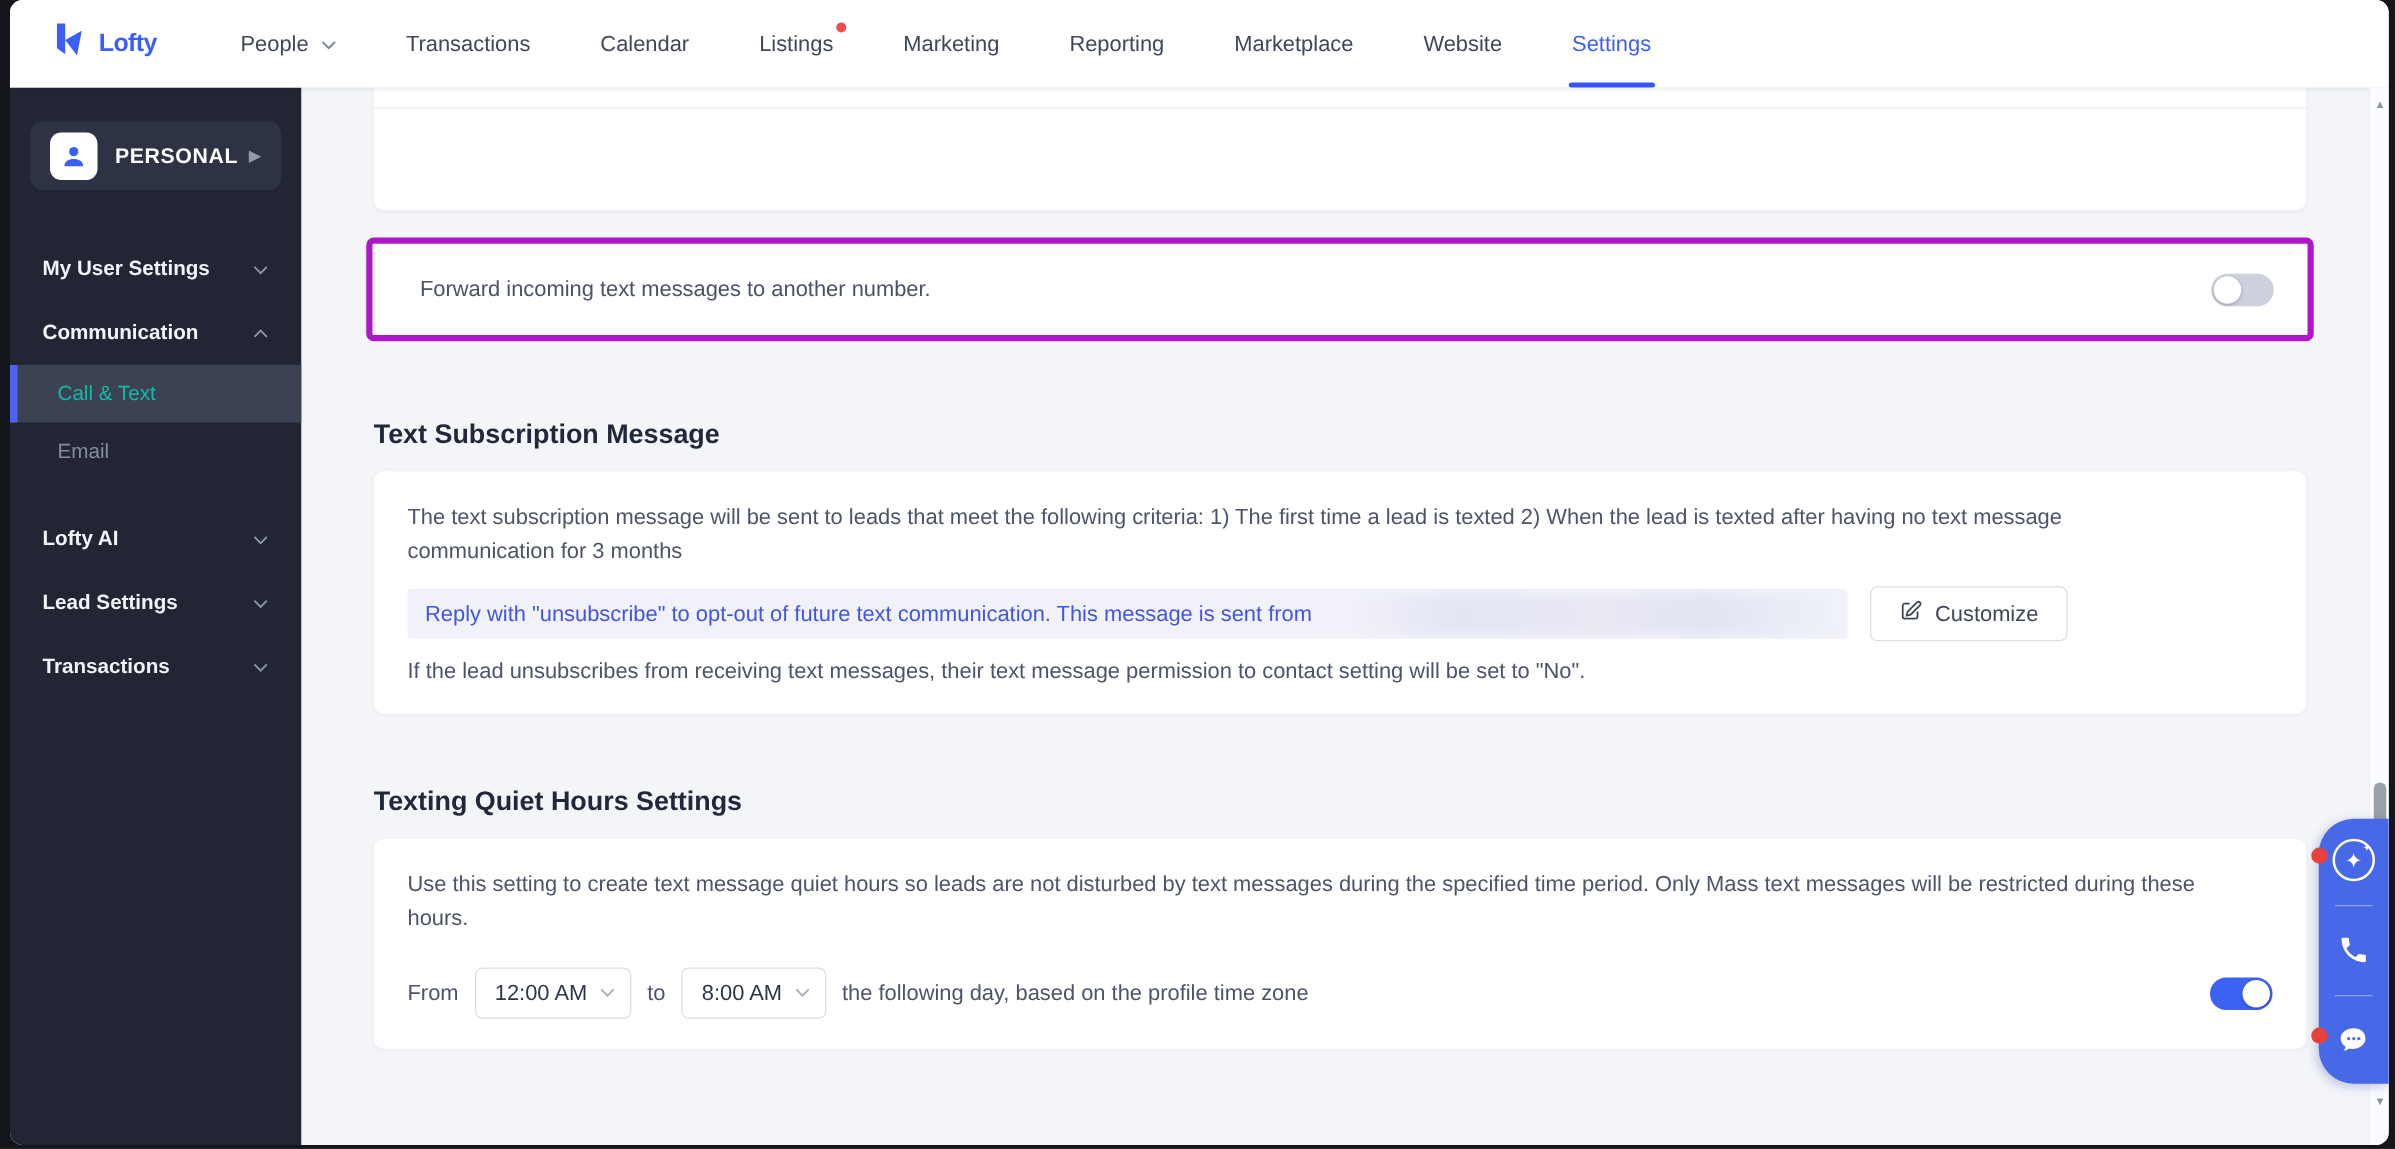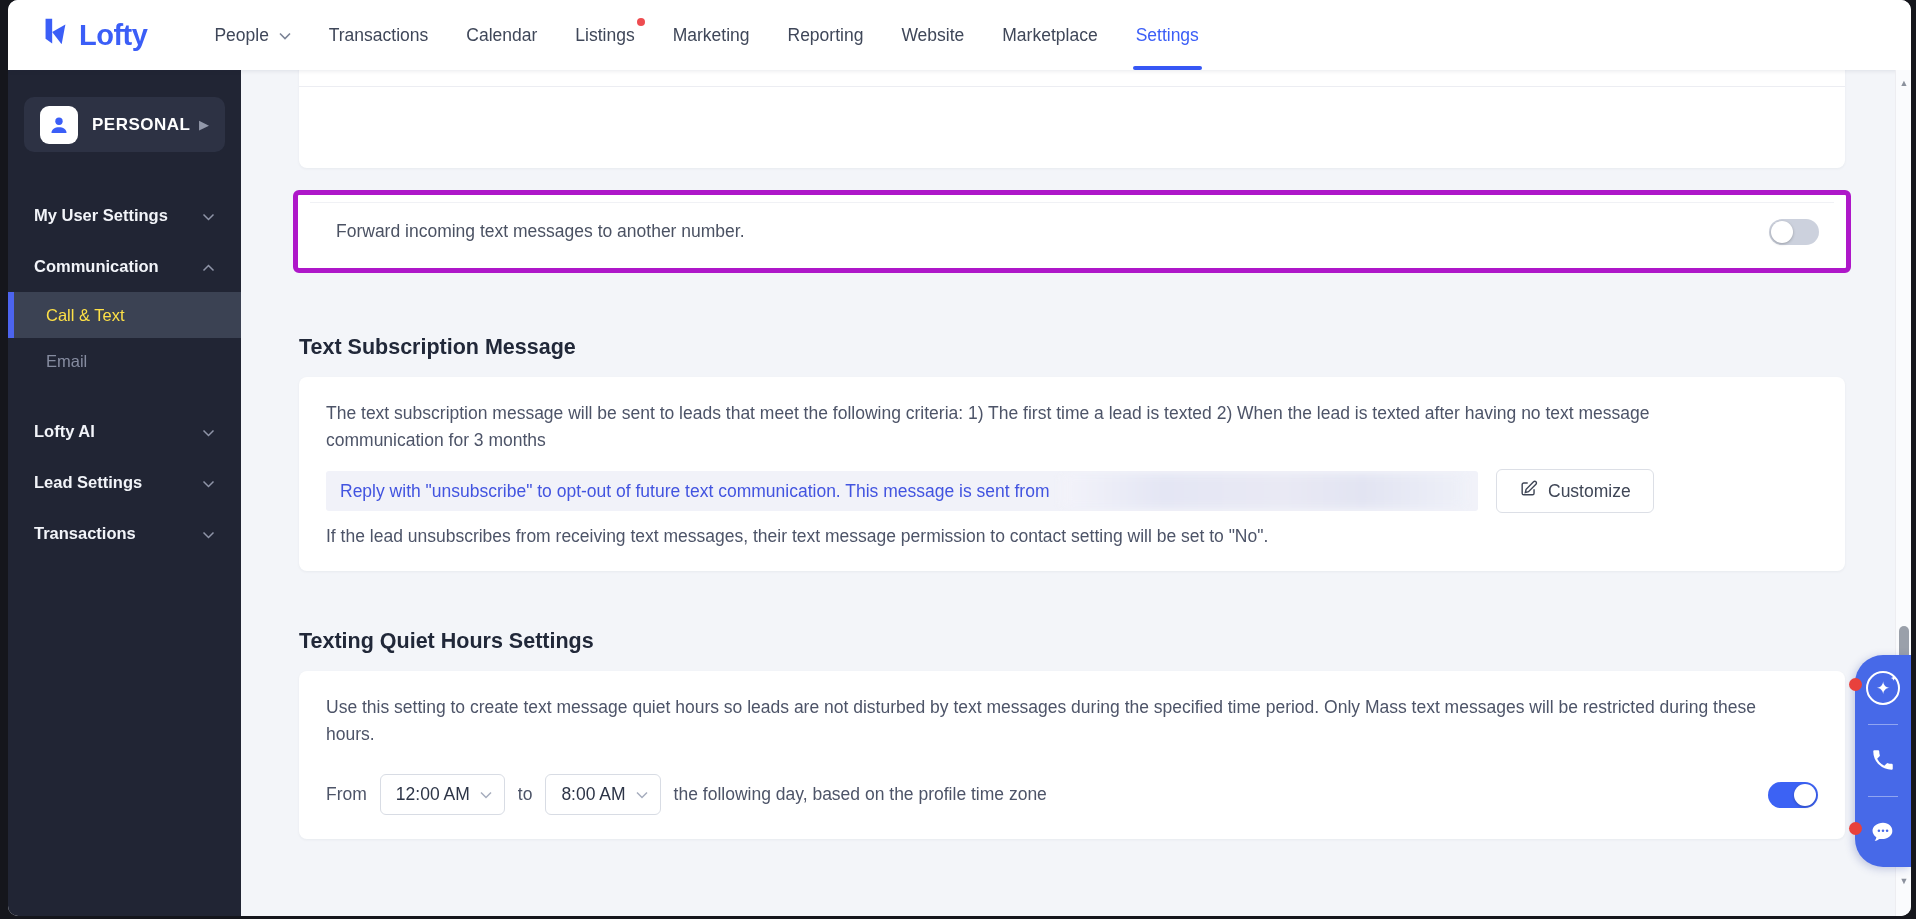--- a/index.html
+++ b/index.html
@@ -5,22 +5,22 @@
   * { box-sizing: border-box; margin: 0; padding: 0; }
   html,body { width:1916px; height:919px; background:#15161c; font-family:"Liberation Sans",sans-serif; overflow:hidden; }
 
   #window { position:absolute; left:8px; top:0; width:1903px; height:916px; background:#f3f5f9;
             border-radius:10px; overflow:hidden; }
 
   
   .navbar { position:absolute; left:0; top:0; right:0; height:70px; background:#fff;
             display:flex; align-items:center; padding:0 24px 0 30px; box-shadow:0 1px 4px rgba(30,40,70,.10); z-index:30; }
   .logo { display:flex; align-items:center; gap:7px; cursor:pointer; }
-  .logo-text { font-size:29px; font-weight:bold; color:#3b5ef7; letter-spacing:-0.5px; }
-  .nav-menu { display:flex; margin-left:48px; height:70px; }
+  .logo-text { font-size:20px; font-weight:bold; color:#3b5ef7; letter-spacing:-0.5px; }
+  .nav-menu { display:flex; margin-left:48px; height:70px;gap:18px; }
   .nav-item { position:relative; height:70px; line-height:70px; padding:0 19px; font-size:17.5px;
               color:#3f4759; cursor:pointer; white-space:nowrap; }
   .nav-item .chev { display:inline-block; margin-left:5px; }
   .nav-item.active { color:#3b5ef7; }
   .nav-item.active::after { content:""; position:absolute; left:16px; right:16px; bottom:0;
               height:4px; border-radius:2px; background:#3657f5; }
   .red-dot { position:absolute; top:18px; right:9px; width:8px; height:8px; border-radius:50%; background:#ee4c50; }
   .nav-right { margin-left:auto; display:flex; align-items:center; gap:25px; }
   .nav-icon { position:relative; width:28px; height:28px; display:flex; align-items:center; justify-content:center; cursor:pointer; }
   .badge { position:absolute; top:-8px; right:-12px; background:#ef464c; color:#fff; font-size:12.5px; font-weight:bold;
@@ -38,21 +38,21 @@
   .profile-switcher { margin:27px 16px 0 16px; height:55px; background:#2d3244; border-radius:10px;
             display:flex; align-items:center; padding:0 16px; cursor:pointer; }
   .user-badge { width:38px; height:38px; background:#fff; border-radius:9px; display:flex; align-items:center; justify-content:center; }
   .profile-label { margin-left:14px; color:#fff; font-size:17px; font-weight:bold; letter-spacing:.5px; }
   .profile-arrow { margin-left:auto; color:#9298aa; font-size:13px; }
   .side-menu { margin-top:38px; }
   .side-item { height:51px; display:flex; align-items:center; padding:0 26px; color:#f2f4f9;
             font-size:16.5px; font-weight:bold; cursor:pointer; }
   .side-item .chev { margin-left:auto; }
   .sub-item { height:46px; display:flex; align-items:center; padding:0 26px 0 38px; font-size:16.5px;
-            color:#fde047; cursor:pointer; position:relative; }
+            color:#14b8a6; cursor:pointer; position:relative; }
   .sub-item.active { background:#3b4253; }
   .sub-item.active::before { content:""; position:absolute; left:0; top:0; bottom:0; width:6px; background:#4c64ee; }
   .sub-item.muted { color:#868ca0; }
   .group-gap { height:22px; }
 
   
   .main { position:absolute; left:269px; top:70px; right:0; bottom:0; overflow:hidden; padding:0 66px 0 22px; }
   .card { background:#fff; border-radius:8px; box-shadow:0 1px 3px rgba(25,35,65,.05); }
 
   .card-cut { margin-top:-40px; height:138px; overflow:hidden; }
@@ -141,22 +141,22 @@
         </span>
       </div>
       <div class="nav-item"><span>Transactions</span></div>
       <div class="nav-item"><span>Calendar</span></div>
       <div class="nav-item">
         <span>Listings</span>
         <span class="red-dot"></span>
       </div>
       <div class="nav-item"><span>Marketing</span></div>
       <div class="nav-item"><span>Reporting</span></div>
+      <div class="nav-item"><span>Marketplace</span></div>
       <div class="nav-item"><span>Website</span></div>
-      <div class="nav-item"><span>Marketplace</span></div>
       <div class="nav-item active"><span>Settings</span></div>
     </div>
   </div>
 
   <div class="sidebar">
     <div class="profile-switcher">
       <span class="user-badge">
         <svg width="24" height="24" viewBox="0 0 24 24" fill="#3b5ef7">
           <circle cx="12" cy="8.3" r="3.7"></circle>
           <path d="M4.5 19.8c0-3.6 3.4-5.6 7.5-5.6s7.5 2 7.5 5.6v.2h-15z"></path>

